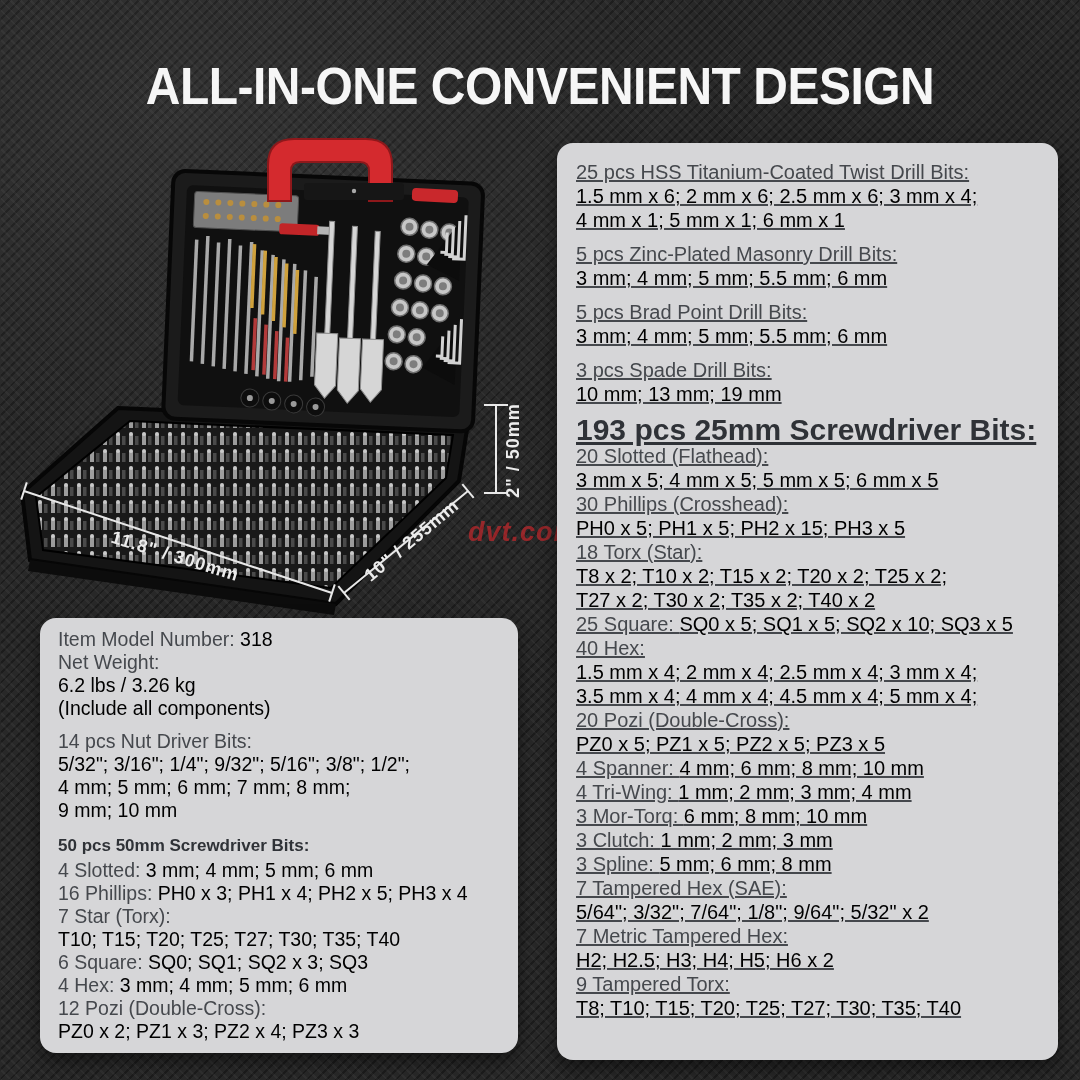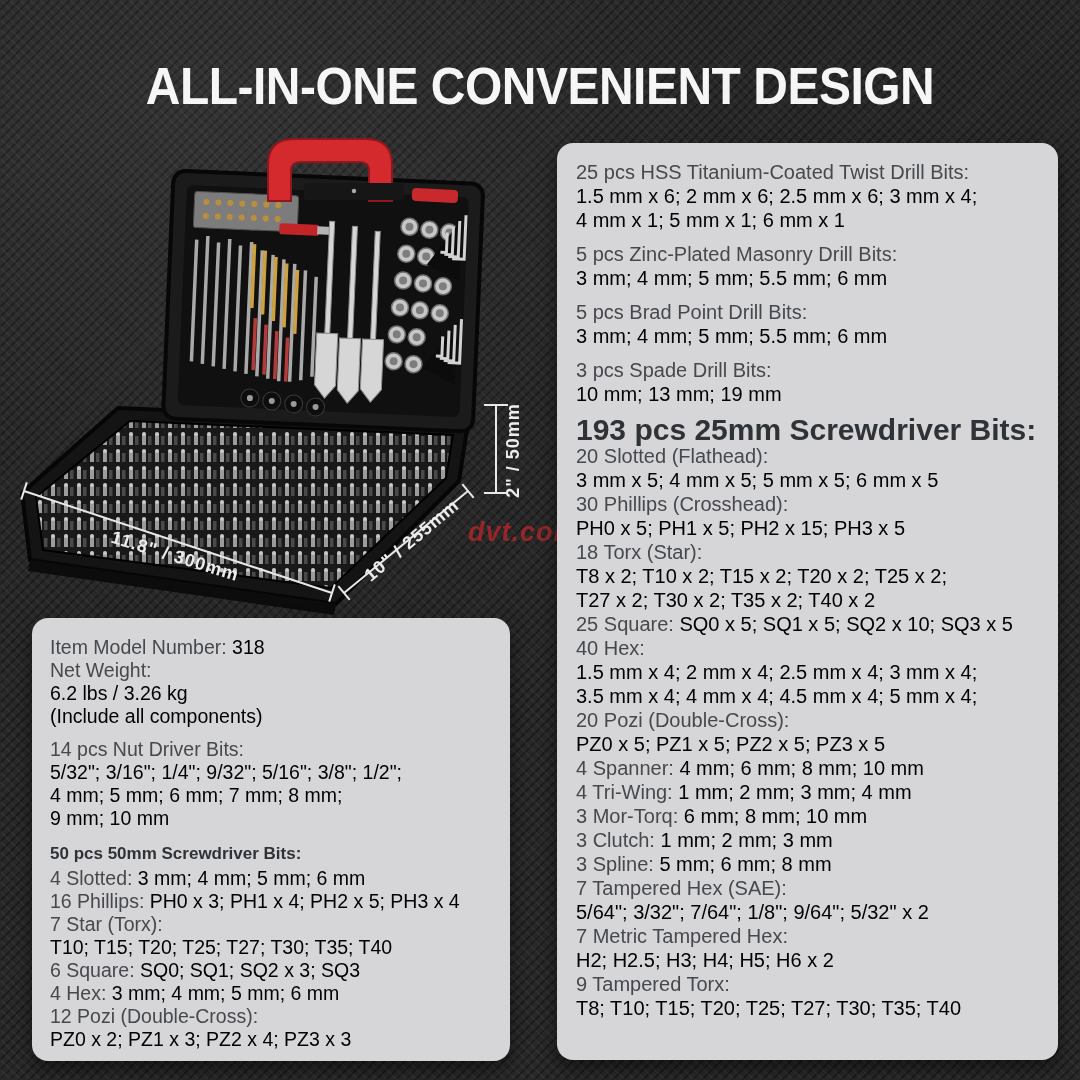--- a/index.html
+++ b/index.html
@@ -17,25 +17,25 @@
     transform:translateX(-50%) scaleX(0.94);
     transform-origin:center;
     font-size:51px;font-weight:bold;letter-spacing:-0.5px;
     color:#f6f6f6;white-space:nowrap;
   }
   .panel{
     position:absolute;background:#d6d6d8;border-radius:16px;
     box-shadow:0 8px 18px rgba(0,0,0,0.5);
     overflow:hidden;
   }
-  .panel-left{left:32px;top:618px;width:460px;height:425px;padding:18px 0 0 18px;}
+  .panel-left{left:40px;top:618px;width:460px;height:425px;padding:10px 0 0 18px;}
   .panel-right{left:557px;top:143px;width:482px;height:900px;padding:17px 0 0 19px;}
   .line{white-space:nowrap;color:#45484d;}
   .panel-left  .line{font-size:19.5px;line-height:23px;}
-  .panel-right .line{font-size:20px;line-height:24px;}
+  .panel-right .line{font-size:20px;line-height:24px;text-decoration:underline;}
   .line.gap{margin-top:10px;}
   .line.bold{font-weight:bold;color:#2f3237;}
   .panel-left  .line.bold{font-size:17px;line-height:27px;}
   .panel-right .line.bold{font-size:30px;line-height:28px;}
   .line .o{color:#000000;}
   .dim-label{
     position:absolute;color:#ececec;font-weight:bold;font-size:18px;
     text-align:center;white-space:nowrap;letter-spacing:1px;
   }
   .dim-w{left:75px;top:546px;width:200px;transform:rotate(17deg);}

